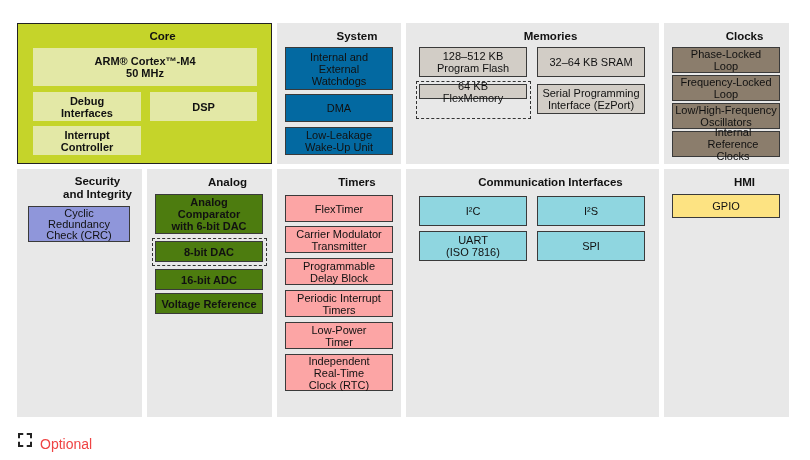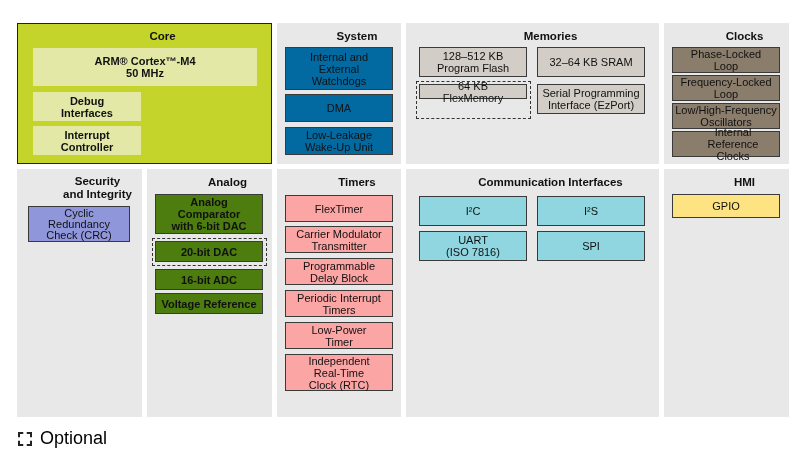--- a/index.html
+++ b/index.html
@@ -17,31 +17,32 @@
   .mem { background:#d2cdc6; }
   .clk { background:#8b7d6c; }
   .ana { background:#4d7c0f;font-weight:bold; }
   .tmr { background:#fca5a5; }
   .com { background:#8fd6e0; }
   .hmi { background:#fde382; }
   .sec { background:#8f96da; }
   .dash { position:absolute; border:1.5px dashed #333; box-sizing:border-box; }
   .legend { position:absolute; left:18px; top:428px; display:flex; align-items:center; gap:8px; }
   .legend-box { width:14px; height:14px; border:2px dashed #222; box-sizing:border-box; }
-  .legend-text { font-size:18px; color:#000000; }
+  .legend-text { font-size:14px; color:#ef4444;margin-top:8px; }
 </style>
 </head>
 <body>
 
 <div class="panel core" style="left:17px;top:23px;width:255px;height:141px;">
   <div class="panel-title" style="top:6px;">Core</div>
   <div class="blk" style="left:15px;top:24px;width:224px;height:38px;">ARM® Cortex™-M4
 50 MHz</div>
   <div class="blk" style="left:15px;top:68px;width:108px;height:29px;">Debug
 Interfaces</div>
+  <div class="blk" style="left:132px;top:68px;width:107px;height:29px;">DSP</div>
   <div class="blk" style="left:15px;top:102px;width:108px;height:29px;">Interrupt
 Controller</div>
 </div>
 
 <div class="panel" style="left:277px;top:23px;width:124px;height:141px;">
   <div class="panel-title" style="top:7px;">System</div>
   <div class="blk sys" style="left:8px;top:24px;width:108px;height:43px;">Internal and
 External
 Watchdogs</div>
   <div class="blk sys" style="left:8px;top:71px;width:108px;height:28px;">DMA</div>
@@ -79,21 +80,21 @@
   <div class="blk sec" style="left:11px;top:37px;width:102px;height:36px;line-height:11px;">Cyclic
 Redundancy
 Check (CRC)</div>
 </div>
 
 <div class="panel" style="left:147px;top:169px;width:125px;height:248px;">
   <div class="panel-title" style="top:7px;">Analog</div>
   <div class="blk ana" style="left:8px;top:25px;width:108px;height:40px;">Analog Comparator
 with 6-bit DAC</div>
   <div class="dash" style="left:5px;top:69px;width:115px;height:28px;"></div>
-  <div class="blk ana" style="left:8px;top:72px;width:108px;height:21px;">20-bit DAC</div>
+  <div class="blk ana" style="left:8px;top:72px;width:108px;height:21px;">8-bit DAC</div>
   <div class="blk ana" style="left:8px;top:100px;width:108px;height:21px;">16-bit ADC</div>
   <div class="blk ana" style="left:8px;top:124px;width:108px;height:21px;">Voltage Reference</div>
 </div>
 
 <div class="panel" style="left:277px;top:169px;width:124px;height:248px;">
   <div class="panel-title" style="top:7px;">Timers</div>
   <div class="blk tmr" style="left:8px;top:26px;width:108px;height:27px;">FlexTimer</div>
   <div class="blk tmr" style="left:8px;top:57px;width:108px;height:27px;">Carrier Modulator
 Transmitter</div>
   <div class="blk tmr" style="left:8px;top:89px;width:108px;height:27px;">Programmable

